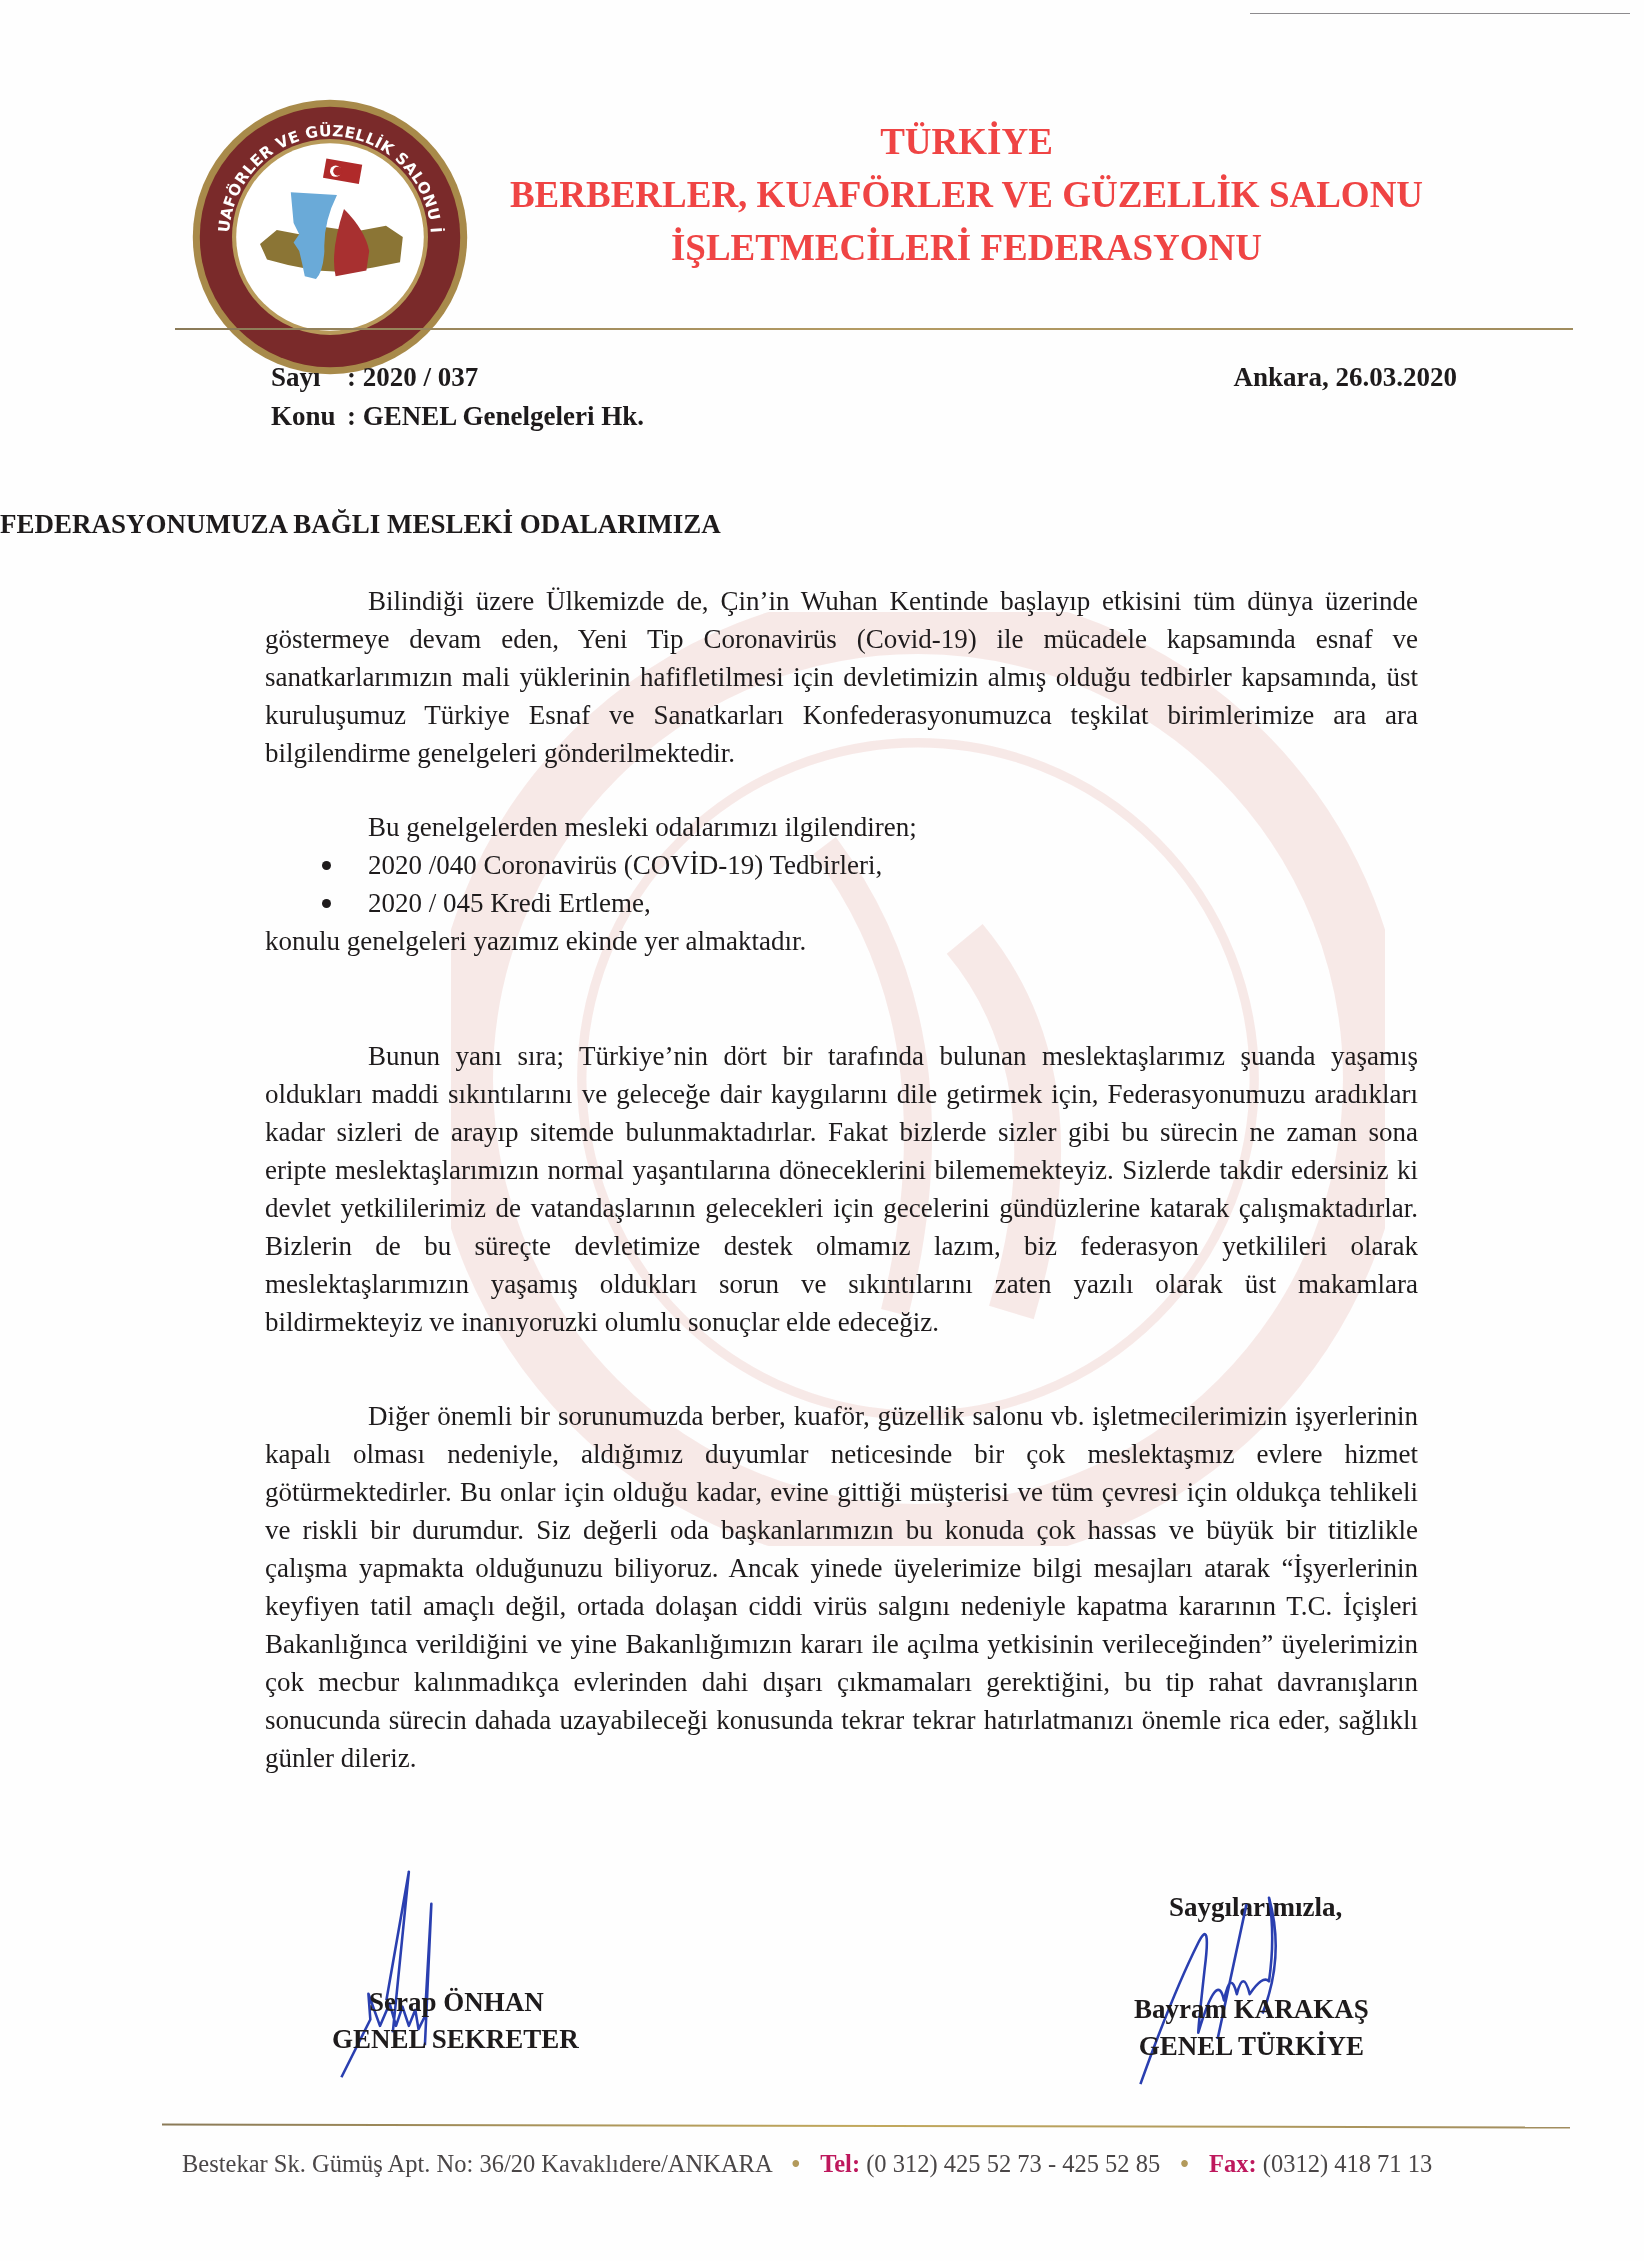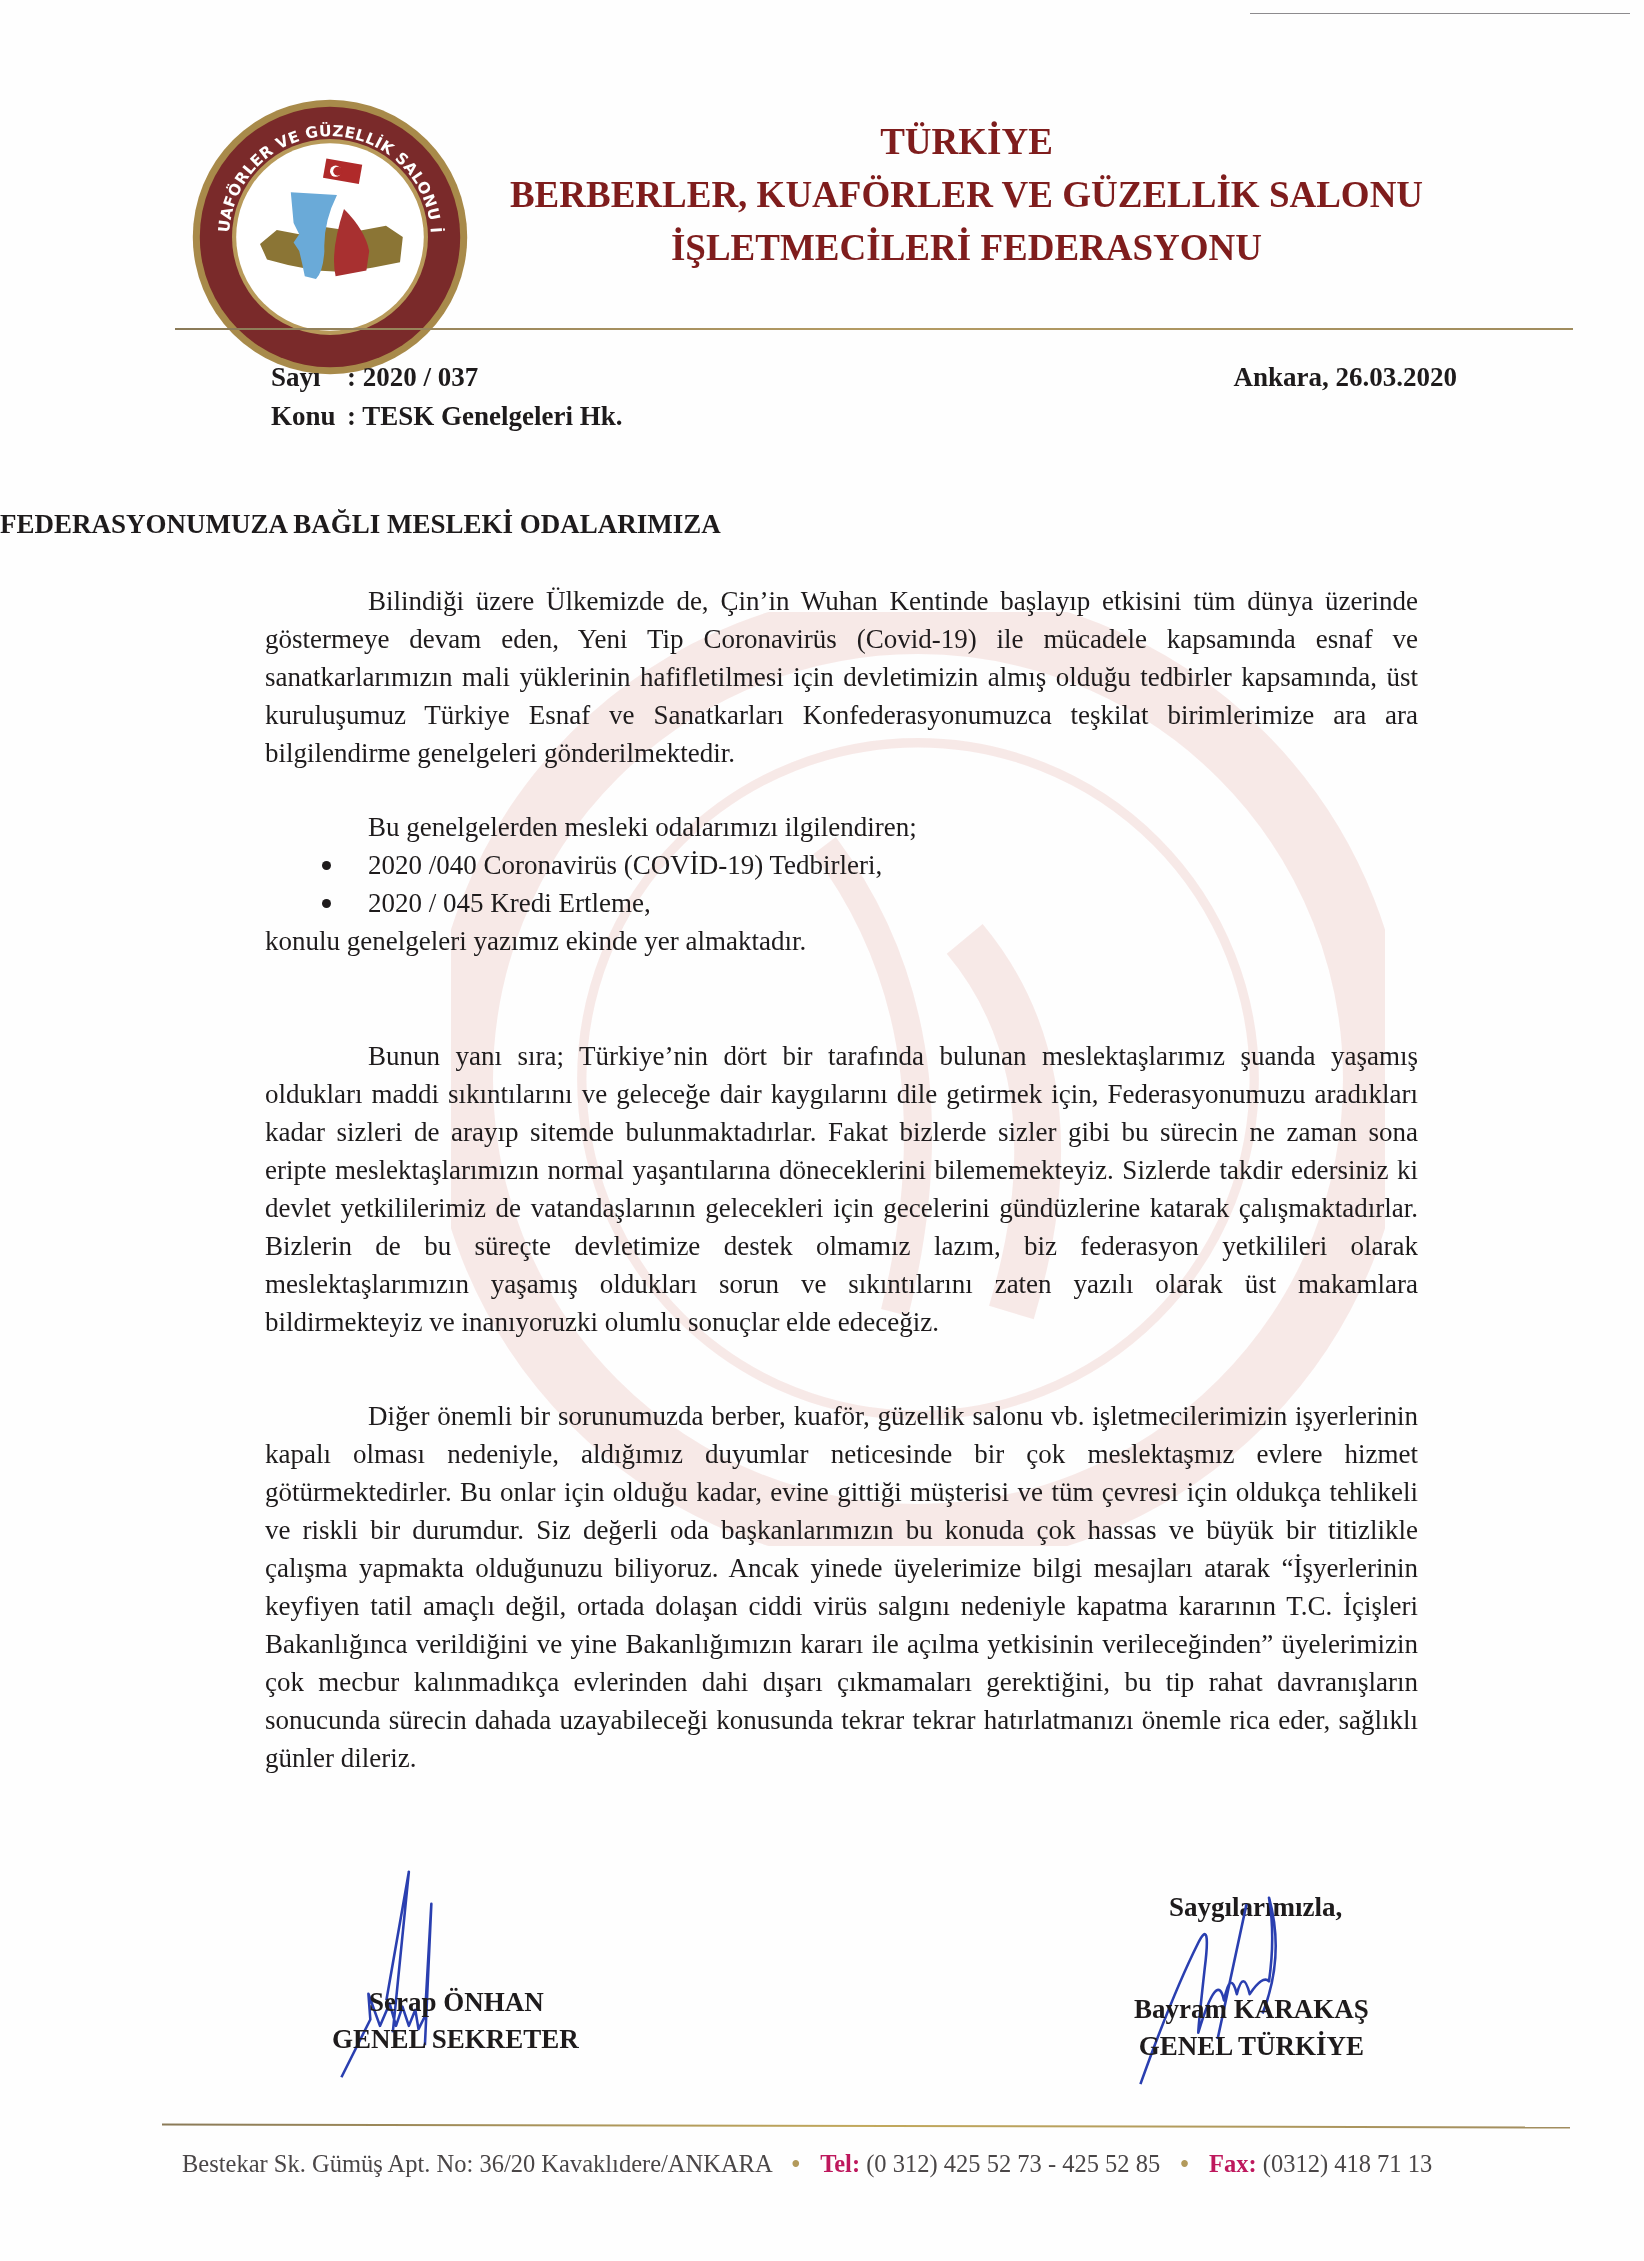--- a/index.html
+++ b/index.html
@@ -1,21 +1,21 @@
 <!DOCTYPE html>
 <html style="font-size:10.3px"><head>
 <meta charset="utf-8">
 <style>
   html, body { margin:0; padding:0; }
   body { width:1644px; height:2261px; background:#fefefe; position:relative; overflow:hidden;
          font-family:"Liberation Serif", serif; color:#1e1b1c; }
   .scan-edge { position:absolute; top:13px; left:1250px; width:380px; height:1.3px; background:#8d8b8e; }
   .logo { position:absolute; left:190px; top:97px; width:280px; height:280px; }
   .letterhead { position:absolute; left:451px; top:115px; width:1031px; text-align:center;
-                font-weight:bold; color:#7f1d1d; font-size:37px; line-height:53px; }
+                font-weight:bold; color:#ef4444; font-size:37px; line-height:53px; }
   .rule-top { position:absolute; left:175px; top:328px; width:1398px; height:1.9px;
               background:linear-gradient(90deg,#8a7a58,#b49b63,#a08c5e); }
   .meta { position:absolute; left:271px; top:358px; font-weight:bold; font-size:27px; line-height:39px; }
   .meta .lbl { display:inline-block; width:76px; }
   .date { position:absolute; right:187px; top:358px; font-weight:bold; font-size:27px; line-height:39px; }
   .title { position:absolute; left:0; width:1644px; top:505px; font-weight:bold;
            font-size:27px; line-height:39px; }
   .watermark { position:absolute; left:451px; top:612px; width:934px; height:934px; opacity:0.10; }
   .body { position:absolute; left:265px; width:1153px; font-size:27px; line-height:38px; text-align:justify; }
   .body p { margin:0; text-indent:103px; }
@@ -73,21 +73,21 @@
 <div class="letterhead">
   <div>TÜRKİYE</div>
   <div>BERBERLER, KUAFÖRLER VE GÜZELLİK SALONU</div>
   <div>İŞLETMECİLERİ FEDERASYONU</div>
 </div>
 
 <div class="rule-top"></div>
 
 <div class="meta">
   <div><span class="lbl">Sayı</span><span>: 2020 / 037</span></div>
-  <div><span class="lbl">Konu</span><span>: TESK Genelgeleri Hk.</span></div>
+  <div><span class="lbl">Konu</span><span>: GENEL Genelgeleri Hk.</span></div>
 </div>
 
 <div class="date">Ankara, 26.03.2020</div>
 
 <div class="title">FEDERASYONUMUZA BAĞLI MESLEKİ ODALARIMIZA</div>
 
 <svg class="watermark" viewBox="0 0 200 200">
   <circle cx="100" cy="100" r="98" fill="none" stroke="#c0392b" stroke-width="14"></circle>
   <circle cx="100" cy="100" r="72" fill="none" stroke="#c0392b" stroke-width="2"></circle>
   <path d="M 80 50 Q 110 90 95 150" fill="none" stroke="#c0392b" stroke-width="6"></path>

